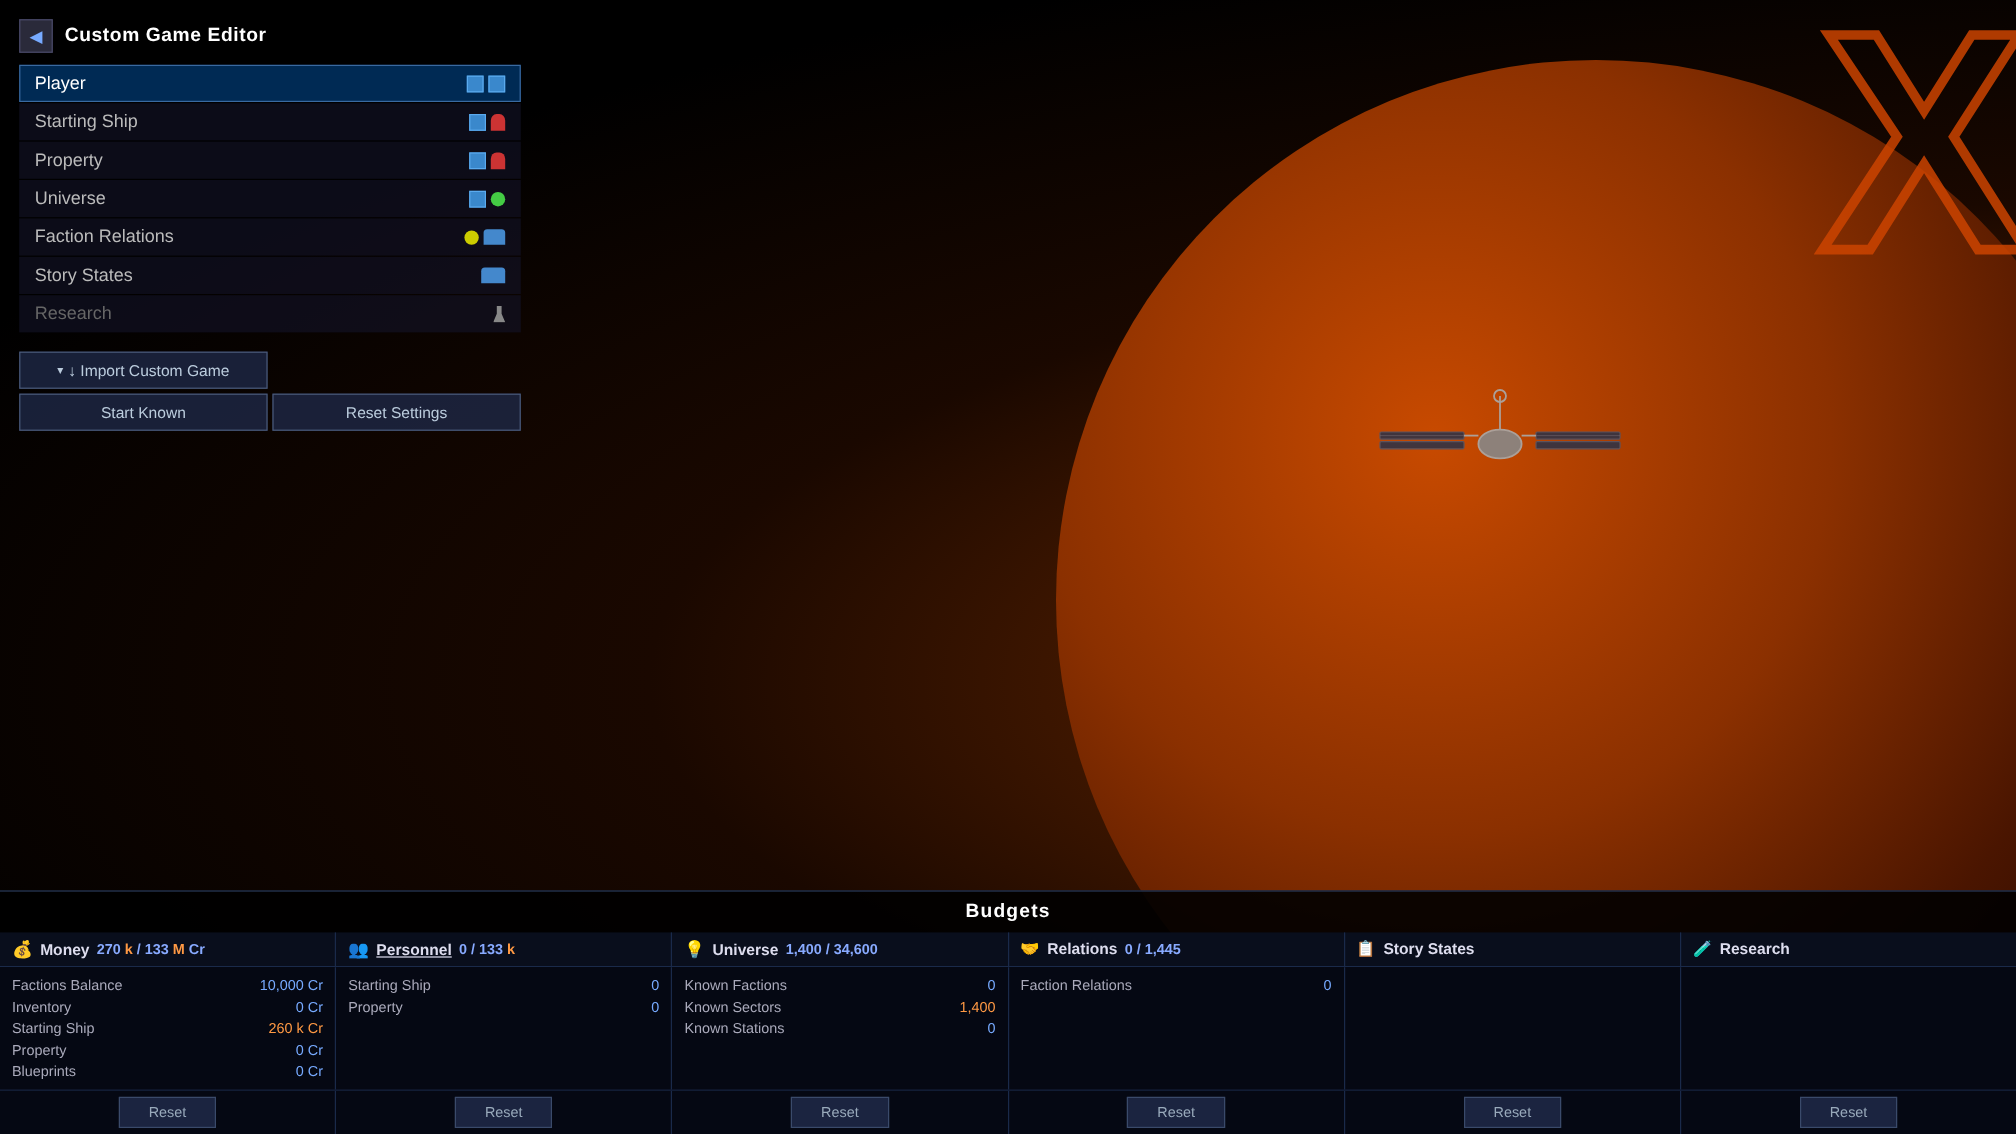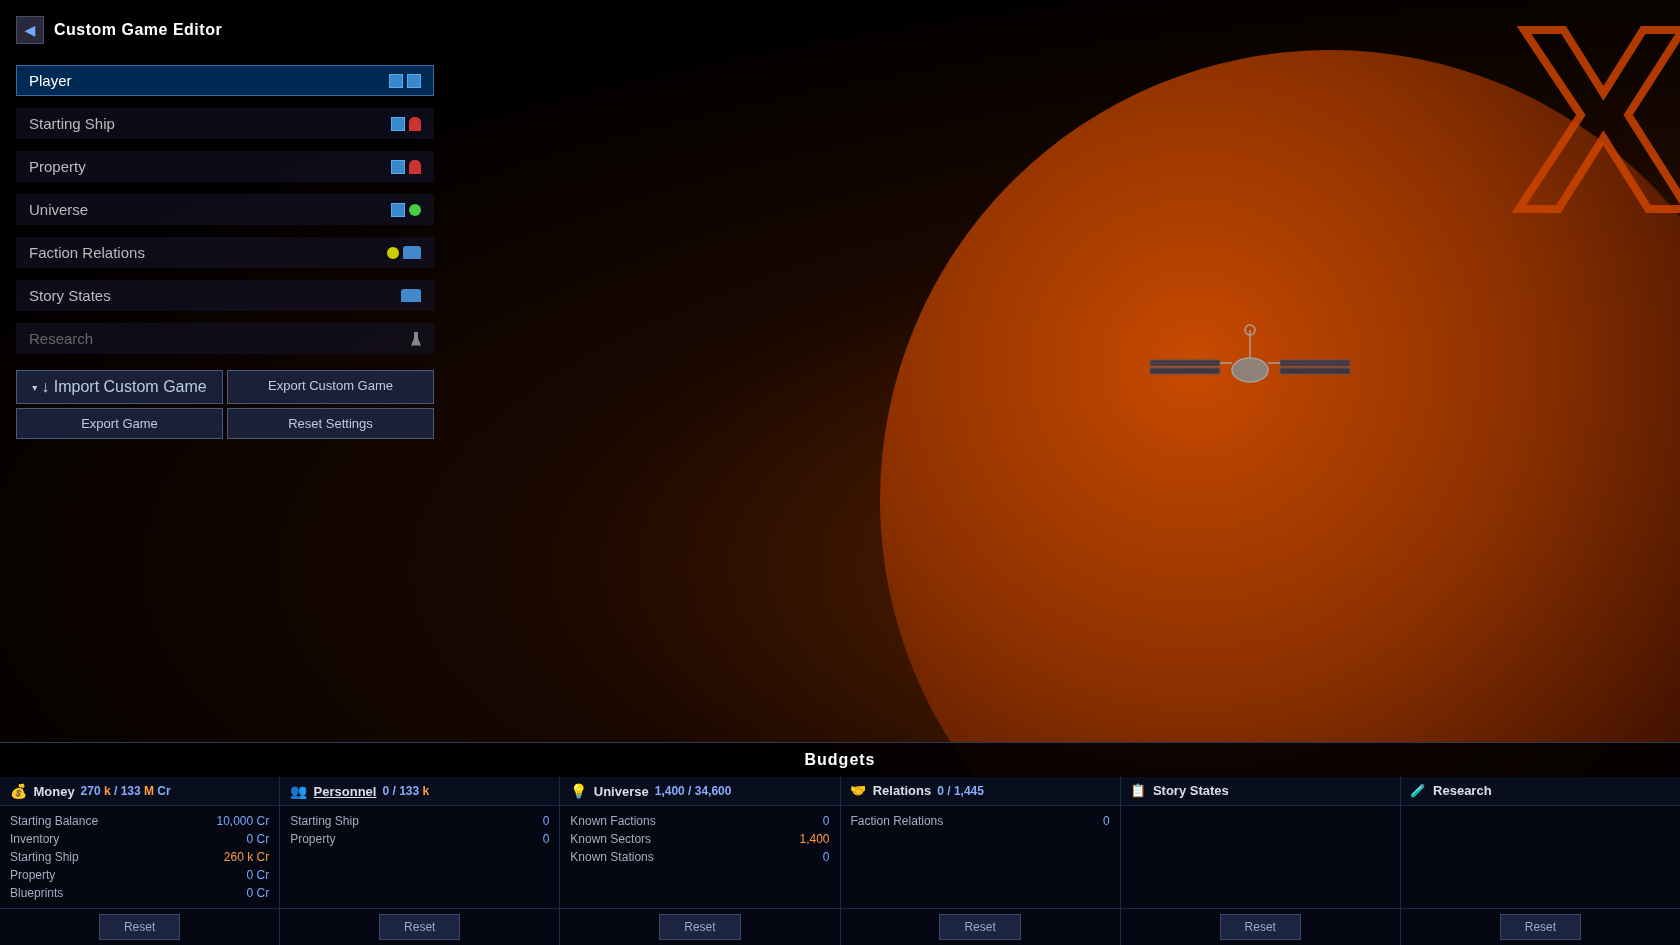--- a/index.html
+++ b/index.html
@@ -114,21 +114,20 @@
       display: flex;
       align-items: center;
       justify-content: space-between;
       padding: 6px 12px;
       cursor: pointer;
       font-size: 15px;
       color: #bbb;
       background: rgba(20,20,40,0.6);
       border: 1px solid transparent;
       transition: background 0.15s;
-      margin-top: 11px;
     }
     .nav-item.active {
       background: rgba(0, 60, 120, 0.7);
       border: 1px solid #3a6aa0;
       color: #fff;
     }
     .nav-item.disabled {
       color: #666;
       cursor: default;
     }
@@ -346,29 +345,26 @@
       <span class="nav-icons">
         <span style="display:inline-block;width:10px;height:14px;background:#888;clip-path:polygon(30% 0%, 70% 0%, 70% 50%, 100% 100%, 0% 100%, 30% 50%);"></span>
       </span>
     </div>
 
   </div>
 
   <div class="btn-row">
     <div class="btn btn-import">
       <span class="chevron-down">▾</span>
-      <span style="font-size:16px;">↓ Import Custom Game</span>
-    </div>
-    <div class="btn">
-      <span>Export Custom Game</span>
+      <span style="font-size:13px;">↓ Import Custom Game</span>
     </div>
   </div>
   <div class="btn-row">
     <div class="btn">
-      <span>Export Game</span>
+      <span>Start Known</span>
     </div>
     <div class="btn">
       <span>Reset Settings</span>
     </div>
   </div>
 
 </div>
 
 <div class="budgets-section">
 
@@ -421,21 +417,21 @@
         <span style="color:#dde;">Research</span>
       </div>
     </div>
 
   </div>
 
   <div class="budget-details">
 
     <div class="budget-detail-col">
       <div class="detail-row">
-        <span>Starting Balance</span>
+        <span>Factions Balance</span>
         <span class="detail-val">10,000 Cr</span>
       </div>
       <div class="detail-row">
         <span>Inventory</span>
         <span class="detail-val">0 Cr</span>
       </div>
       <div class="detail-row">
         <span>Starting Ship</span>
         <span class="detail-val highlight">260 <span style="color:#ff9944;">k</span> Cr</span>
       </div>

